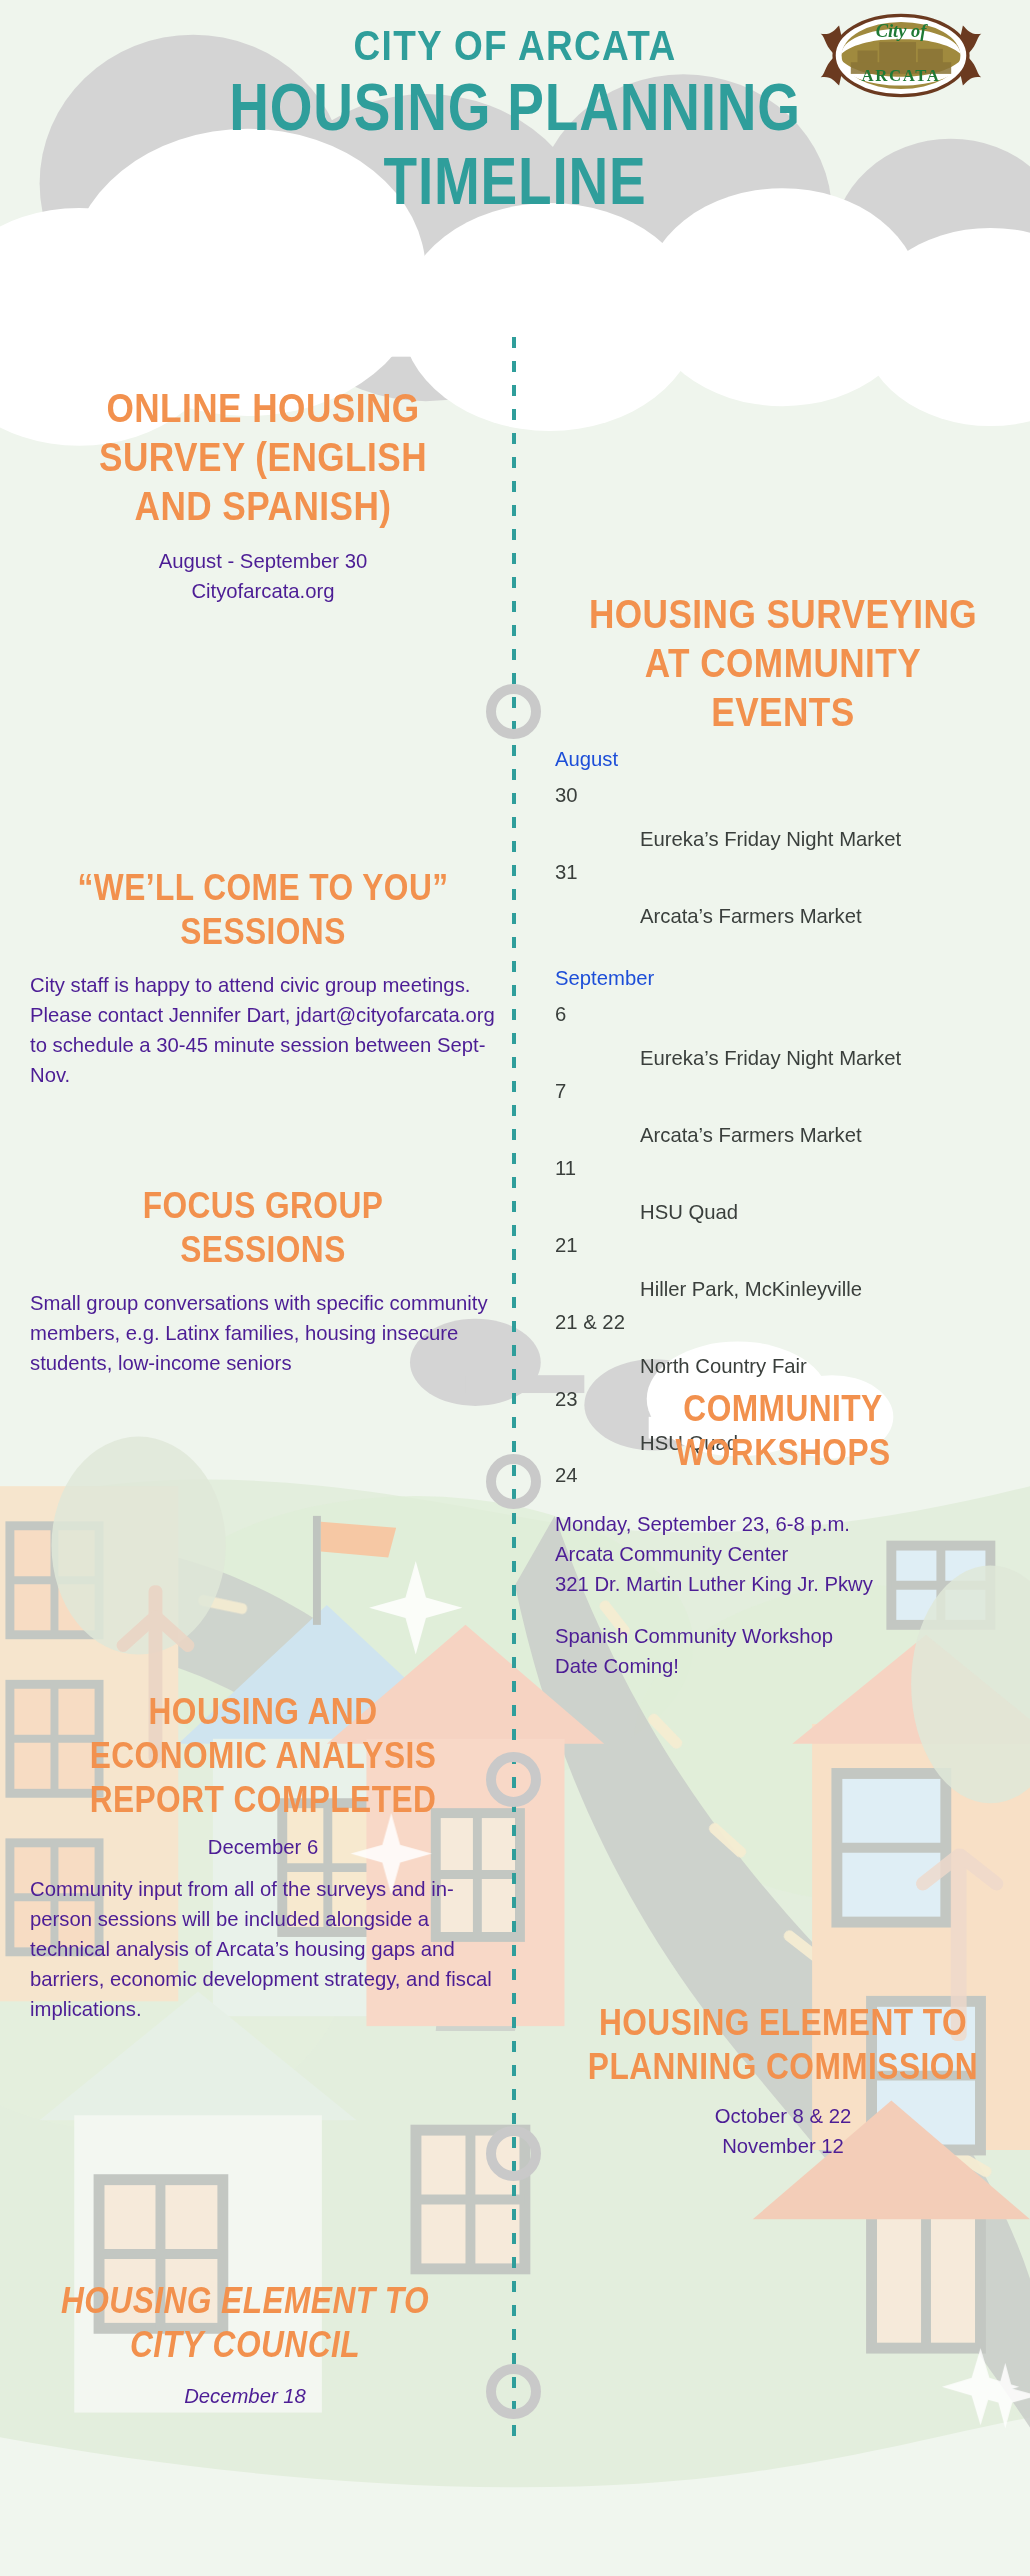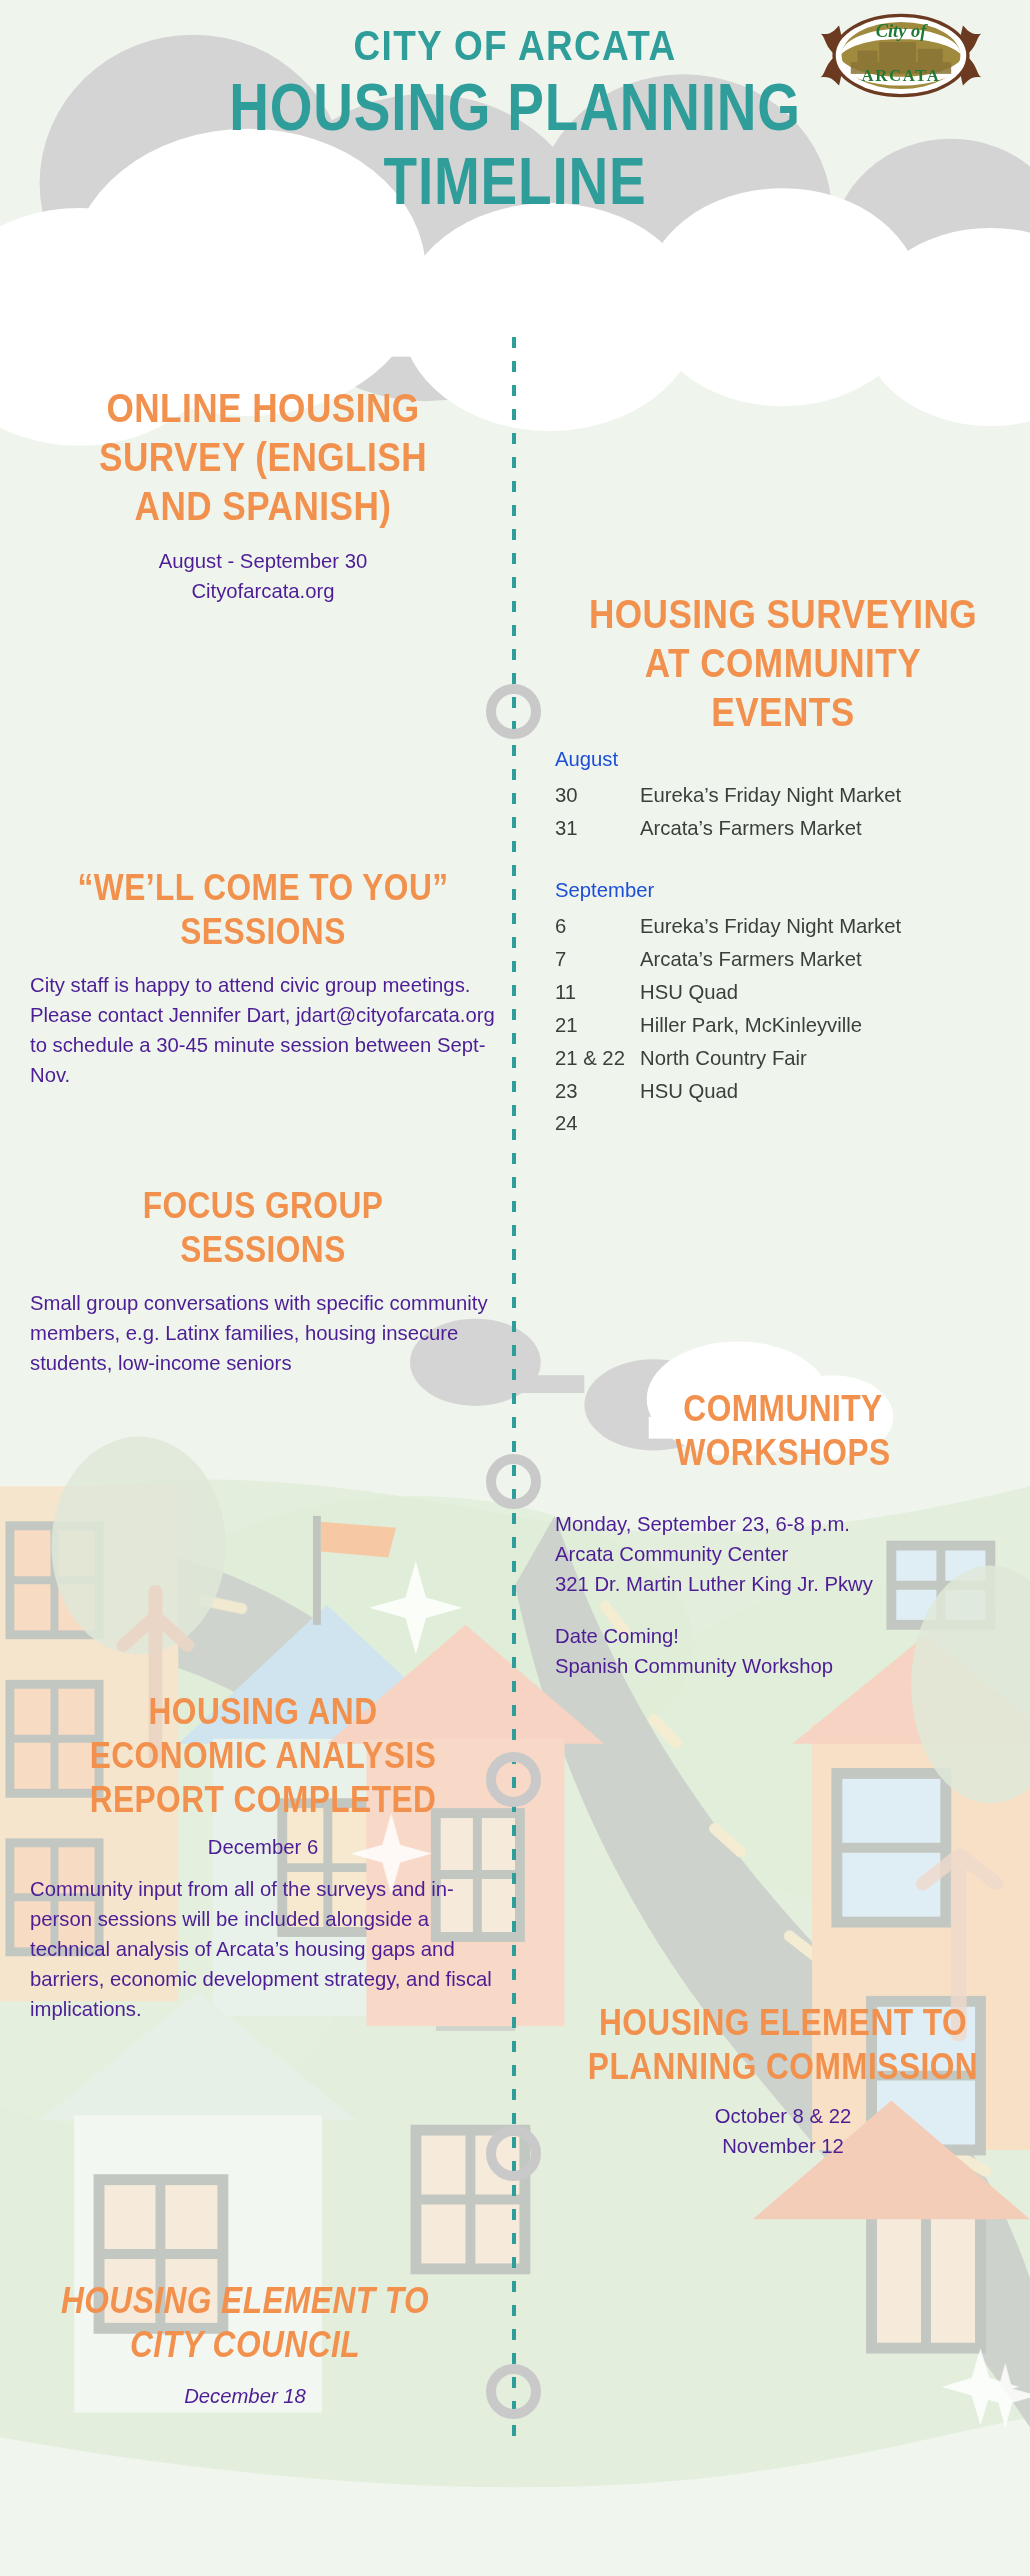--- a/index.html
+++ b/index.html
@@ -75,21 +75,21 @@
     color:#4c1d95;
     font-size:20.3px;
     line-height:1.48;
     text-align:left;
   }
   p.body.center, .centered { text-align:center; }
 
   .ev-month { font-size:20.3px; color:#1d4ed8; margin-top:12px; margin-bottom:8px; text-align:left; }
   .ev-row { display:flex; font-size:20.3px; color:#3a3f3c; line-height:1.62; text-align:left; }
   .ev-day { width:85px; flex:0 0 85px; }
-  .ev-name { flex:1 1 auto; }
+  .ev-name { flex:1 1 auto;margin-top:44px; }
   .gap { height:22px; }
 
   .spacer { height:16px; }
 </style>
 </head>
 <body>
 
 <div id="poster">
 
   <svg class="bg-layer" viewBox="0 0 1040 2600" width="1030" height="2576" preserveAspectRatio="none">
@@ -334,22 +334,22 @@
     <p class="body">Small group conversations with specific community members, e.g. Latinx families, housing insecure students, low-income seniors</p>
   </div>
 
   <div class="blk right" style="left:555px; top:1387px; width:456px;">
     <h2 class="sect sm">COMMUNITY WORKSHOPS</h2>
     <div class="spacer" style="height:34px"></div>
     <div class="body">Monday, September 23, 6-8 p.m.</div>
     <div class="body">Arcata Community Center</div>
     <div class="body">321 Dr. Martin Luther King Jr. Pkwy</div>
     <div class="gap"></div>
+    <div class="body">Spanish Community Workshop</div>
     <div class="body">Date Coming!</div>
-    <div class="body">Spanish Community Workshop</div>
   </div>
 
   <div class="blk left" style="left:30px; top:1690px; width:466px;">
     <h2 class="sect sm">HOUSING AND ECONOMIC ANALYSIS REPORT COMPLETED</h2>
     <div class="spacer" style="height:10px"></div>
     <div class="body centered">December 6</div>
     <div class="spacer" style="height:12px"></div>
     <p class="body">Community input from all of the surveys and in-person sessions will be included alongside a technical analysis of Arcata’s housing gaps and barriers, economic development strategy, and fiscal implications.</p>
   </div>
 

